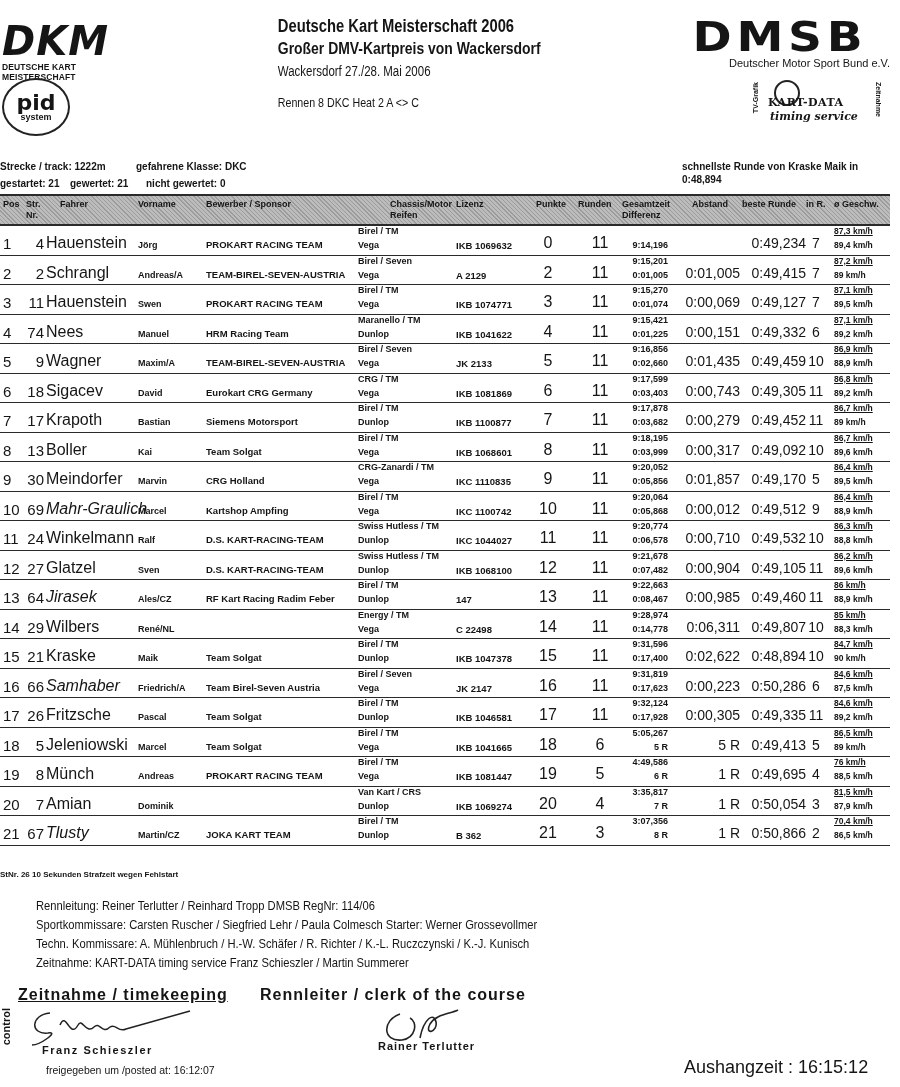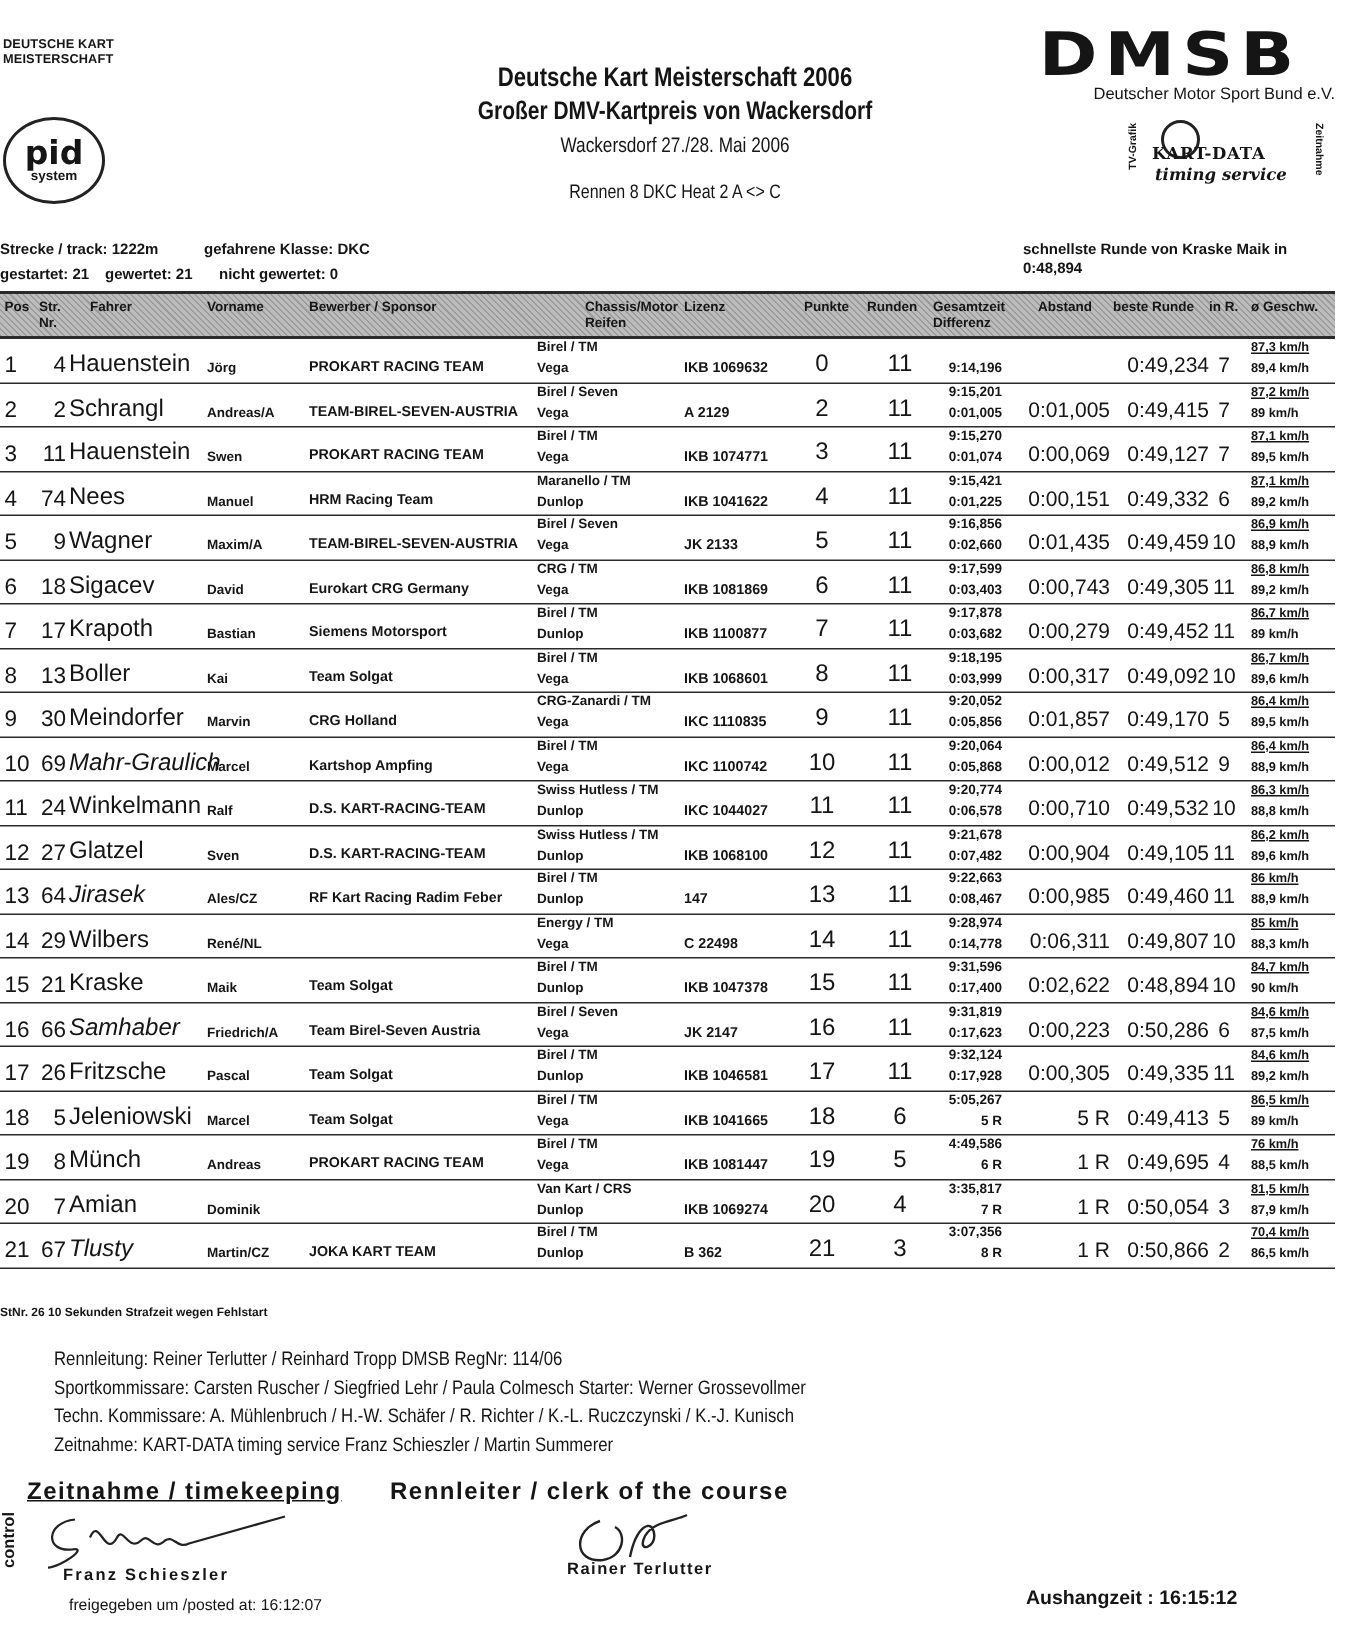--- a/index.html
+++ b/index.html
@@ -7,21 +7,21 @@
   .abs { position: absolute; }
 
   
   .dkm-logo { left: 2px; top: 22px; width: 150px; }
   .dkm-big { font-family: "DejaVu Sans", sans-serif; font-weight: bold; font-size: 40px; letter-spacing: 1px; line-height: 38px; font-style: italic; }
   .dkm-small { font-size: 8.5px; font-weight: bold; letter-spacing: 0.1px; margin-top: 2px; }
   .pid-logo { left: 2px; top: 78px; width: 64px; height: 54px; border: 2px solid #222; border-radius: 50%; display:flex; align-items:center; justify-content:center; flex-direction:column; }
   .pid-logo .pid { font-family: "DejaVu Sans", sans-serif; font-weight: bold; font-size: 22px; line-height: 20px; }
   .pid-logo .sys { font-size: 9px; font-weight: bold; line-height: 9px; }
 
-  .title-block { left: 240px; top: 39px; width: 420px; text-align: center; }
+  .title-block { left: 240px; top: 14px; width: 420px; }
   .title1 { font-weight: bold; font-size: 18px; line-height: 24px; transform: scaleX(0.82); }
   .title2 { font-weight: bold; font-size: 17px; line-height: 22px; transform: scaleX(0.82); }
   .title3 { font-size: 14px; line-height: 22px; transform: scaleX(0.82); }
   .title4 { font-size: 13px; line-height: 18px; margin-top: 12px; transform: scaleX(0.82); }
 
   .dmsb-logo { left: 670px; top: 18px; width: 220px; text-align: center; }
   .dmsb-big { font-family: "DejaVu Sans", sans-serif; font-weight: 900; font-size: 40px; letter-spacing: 4px; line-height: 38px; transform: scaleX(1.18); }
   .dmsb-small { font-size: 11px; line-height: 14px; text-align: right; }
   .kd-logo { left: 752px; top: 78px; width: 130px; height: 52px; }
   .kd-left { position:absolute; left:0; top:4px; font-size:7px; font-weight:bold; writing-mode: vertical-rl; transform: rotate(180deg); }
@@ -62,26 +62,27 @@
   .officials { left: 0; top: 896px; font-size: 13px; line-height: 19px; padding-left: 36px; }
   .officials div { transform: scaleX(0.86); transform-origin: left center; white-space: nowrap; }
   .sig-tk { left: 18px; top: 986px; font-size: 16px; font-weight: bold; letter-spacing: 1px; }
   .sig-rl { left: 260px; top: 986px; font-size: 16px; font-weight: bold; letter-spacing: 1px; }
   .control { left: 0px; top: 1008px; font-size: 11px; font-weight: bold; writing-mode: vertical-rl; transform: rotate(180deg); }
   .scribble1 { left: 30px; top: 1005px; }
   .scribble2 { left: 380px; top: 1008px; }
   .franz { left: 42px; top: 1044px; font-size: 11px; font-weight: bold; letter-spacing: 1.5px; }
   .rainer { left: 378px; top: 1040px; font-size: 11px; font-weight: bold; letter-spacing: 1px; }
   .posted { left: 46px; top: 1064px; font-size: 10.5px; }
-  .aushang { left: 684px; top: 1057px; font-size: 13px; font-weight: bold; }
+  .aushang { left: 684px; top: 1057px; font-size: 18px; font-weight: normal; }
 </style>
 </head>
 <body>
 
 <div class="abs dkm-logo">
+  <div class="dkm-big">DKM</div>
   <div class="dkm-small">DEUTSCHE KART MEISTERSCHAFT</div>
 </div>
 <div class="abs pid-logo">
   <div class="pid">pid</div>
   <div class="sys">system</div>
 </div>
 
 <div class="abs title-block">
   <div class="title1">Deutsche Kart Meisterschaft 2006</div>
   <div class="title2">Großer DMV-Kartpreis von Wackersdorf</div>

